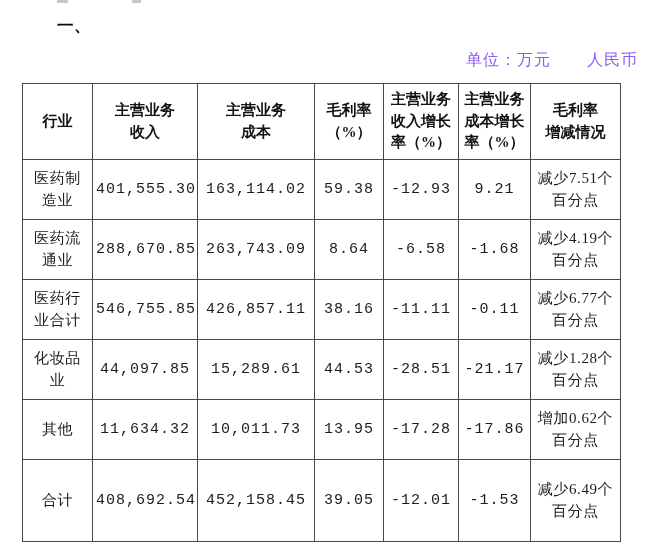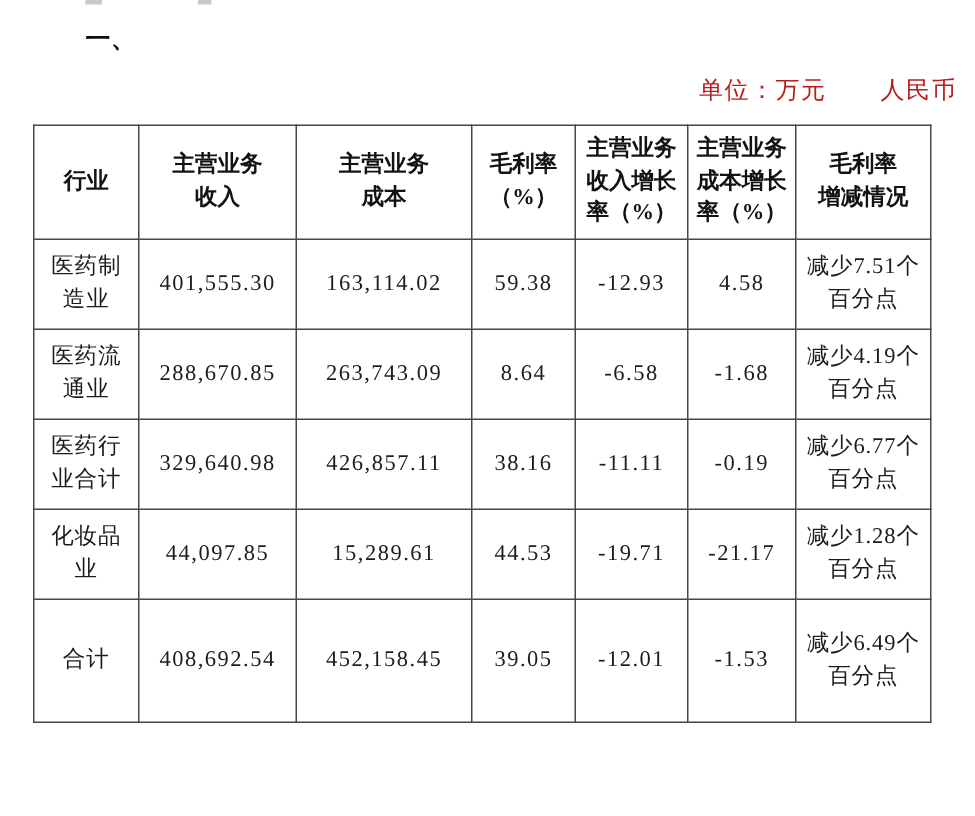--- a/index.html
+++ b/index.html
@@ -22,21 +22,21 @@
   .doc-title {
     position: absolute; left: 57px; top: 15px;
     display: flex; align-items: baseline; gap: 15px;
     font-family: "Liberation Sans", "DejaVu Sans", sans-serif;
     font-weight: bold; font-size: 16.5px; color: #0d0d0d;
     letter-spacing: 0.5px;
   }
   .unit-line {
     position: absolute; right: 12px; top: 50px;
     display: flex; gap: 36px;
-    font-size: 16px; color: #b91c1c;
+    font-size: 16px; color: #8b5cf6;
     letter-spacing: 1px;
   }
 
   table.main-table {
     position: absolute; left: 22px; top: 83px;
     border-collapse: collapse;
     table-layout: fixed;
     width: 598px;
   }
   .main-table th, .main-table td {
@@ -55,21 +55,21 @@
     font-size: 15px;
     line-height: 1.45;
     color: #121212;
   }
   .main-table td {
     font-weight: normal;
     font-size: 15px;
     line-height: 1.45;
     letter-spacing: 0.6px;
   }
-  .main-table td.num { letter-spacing: 1px; }
+  .main-table td.num { letter-spacing: 1px; font-family: Liberation Mono, monospace; }
   .col-industry   { width: 70px; }
   .col-revenue    { width: 105px; }
   .col-cost       { width: 117px; }
   .col-margin     { width: 69px; }
   .col-revgrowth  { width: 75px; }
   .col-costgrowth { width: 72px; }
   .col-marginchg  { width: 90px; }
 </style>
 </head>
 <body>
@@ -116,55 +116,65 @@
     </tr>
   </thead>
   <tbody>
     <tr>
       <td>医药制
 造业</td>
       <td class="num">401,555.30</td>
       <td class="num">163,114.02</td>
       <td class="num">59.38</td>
       <td class="num">-12.93</td>
-      <td class="num">4.58</td>
+      <td class="num">9.21</td>
       <td>减少7.51个
 百分点</td>
     </tr>
     <tr>
       <td>医药流
 通业</td>
       <td class="num">288,670.85</td>
       <td class="num">263,743.09</td>
       <td class="num">8.64</td>
       <td class="num">-6.58</td>
       <td class="num">-1.68</td>
       <td>减少4.19个
 百分点</td>
     </tr>
     <tr>
       <td>医药行
 业合计</td>
-      <td class="num">329,640.98</td>
+      <td class="num">546,755.85</td>
       <td class="num">426,857.11</td>
       <td class="num">38.16</td>
       <td class="num">-11.11</td>
-      <td class="num">-0.19</td>
+      <td class="num">-0.11</td>
       <td>减少6.77个
 百分点</td>
     </tr>
     <tr>
       <td>化妆品
 业</td>
       <td class="num">44,097.85</td>
       <td class="num">15,289.61</td>
       <td class="num">44.53</td>
-      <td class="num">-19.71</td>
+      <td class="num">-28.51</td>
       <td class="num">-21.17</td>
       <td>减少1.28个
+百分点</td>
+    </tr>
+    <tr>
+      <td>其他</td>
+      <td class="num">11,634.32</td>
+      <td class="num">10,011.73</td>
+      <td class="num">13.95</td>
+      <td class="num">-17.28</td>
+      <td class="num">-17.86</td>
+      <td>增加0.62个
 百分点</td>
     </tr>
     <tr class="row-total">
       <td>合计</td>
       <td class="num">408,692.54</td>
       <td class="num">452,158.45</td>
       <td class="num">39.05</td>
       <td class="num">-12.01</td>
       <td class="num">-1.53</td>
       <td>减少6.49个

